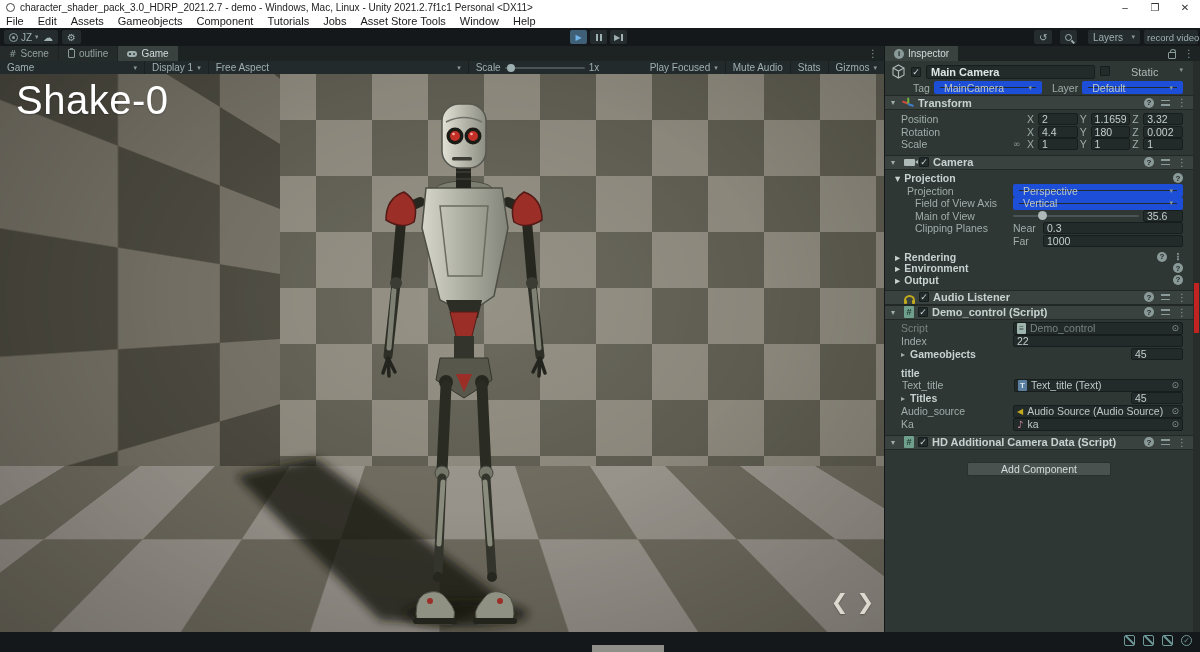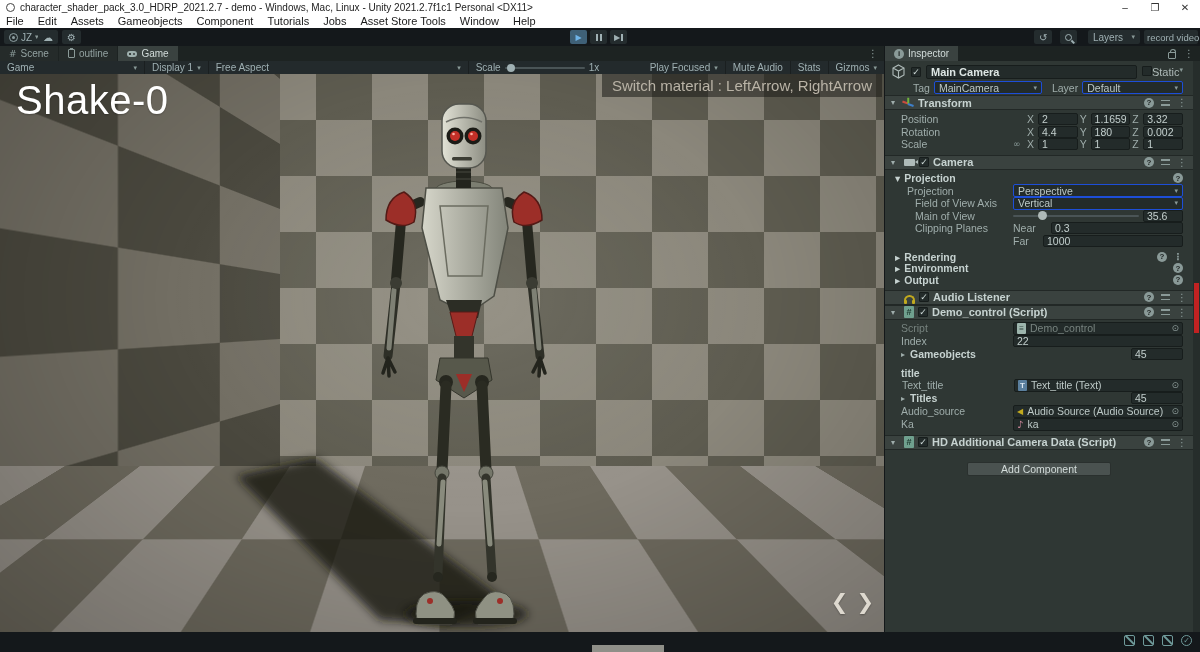--- a/index.html
+++ b/index.html
@@ -89,23 +89,23 @@
   #insp-red-marker { position:absolute; right:1px; top:222px; width:5px; height:50px; background:var(--red_marker,#c12222); }
 
   .go-header { position:relative; height:19px; padding:2px 10px 0 6px; display:flex; align-items:center; gap:5px; }
   .cube-icon svg { display:block; }
   .checkbox { width:10px; height:10px; background:#232b2a; border:1px solid #171d1c; border-radius:1px;
               color:#cfdad8; font-size:9px; line-height:9px; text-align:center; }
   .checkbox.empty { color:transparent; }
   .name-field { flex:1; height:14px; background:#232b2a; border:1px solid #171d1c; border-radius:2px;
                 color:#dde6e4; font-weight:bold; font-size:11px; padding:0 4px; line-height:12px; }
   input.name-field { outline:none; }
-  .static-wrap { display:flex; align-items:flex-start; gap:0; color:#aebab8; }
+  .static-wrap { display:flex; align-items:flex-start; gap:21px; color:#aebab8; }
   .taglayer { height:15px; display:flex; align-items:center; padding:0 10px 0 28px; gap:4px; font-size:10.5px; }
-  .dropdown { background:#232b2a; border:1px solid #1d4ed8; border-radius:2px; height:13px; display:flex; align-items:center;
+  .dropdown { background:#232b2a; border:6px solid #1d4ed8; border-radius:2px; height:13px; display:flex; align-items:center;
               padding:0 4px; color:#bcc8c6; gap:4px; }
   .dropdown .mini-caret { margin-left:auto; }
 
   .comp-header { height:15px; background:var(--header_bg,#3a423f); border-top:1px solid #222826; border-bottom:1px solid #222826;
                  display:flex; align-items:center; gap:4px; padding:0 6px; color:var(--text_light,#c6d2d0); font-weight:bold; }
   .comp-header .foldout { width:9px; color:#9fadab; font-size:8px; }
   .hdr-icons { margin-left:auto; display:flex; align-items:center; gap:7px; font-weight:normal; }
   .preset-icon { display:inline-block; width:9px; height:8px; position:relative; }
   .preset-icon::before, .preset-icon::after { content:""; position:absolute; left:0; right:0; height:1.5px; background:#8a9a98; }
   .preset-icon::before { top:1px; } .preset-icon::after { bottom:1px; }
@@ -366,21 +366,20 @@
         <circle cx="486" cy="399" r="7" fill="#75776a" stroke="#44453c"></circle>
         <path d="M486 404 L492 500" stroke="#33342b" stroke-width="9" stroke-linecap="round"></path>
         <path d="M485 408 L490 470" stroke="#898b7d" stroke-width="5" stroke-linecap="round"></path>
         <circle cx="492" cy="503" r="5" fill="#26271f"></circle>
         <path d="M514 540 q0 -20 -14 -22 q-10 -2 -16 6 l-6 8 q-4 6 -2 12 l2 6 l34 0 Z" fill="#8f9183" stroke="#4c4d44"></path>
         <rect x="473" y="544" width="44" height="6" rx="3" fill="#23241c"></rect>
         <circle cx="500" cy="527" r="3" fill="#9c2e28"></circle>
       </svg>
 
       <div id="shake-title">Shake-0</div>
-      <div id="material-hint">Switch material : LeftArrow, RightArrow</div>
       <div id="vp-arrows">
         <span>❮</span>
         <span>❯</span>
       </div>
     </div>
   </div>
 
   <div id="inspector">
     <div class="tabbar">
       <div class="tab active">
@@ -532,21 +531,21 @@
           <span class="fov-slider">
               <span class="thumb" style="left:20%;"></span>
             </span>
           <input class="field" style="width: 40px; flex: 0 0 40px;" value="35.6">
         </span>
       </div>
       <div class="row">
         <span class="lbl indent" style="padding-left:14px;">Clipping Planes</span>
         <span class="value-col">
           <span style="width:26px;">Near</span>
-          <input class="field" style="flex: 1 1 0%; margin-left: 8px;" value="0.3">
+          <input class="field" style="flex: 1 1 0%;" value="0.3">
         </span>
       </div>
       <div class="row">
         <span class="lbl indent" style="padding-left:14px;"></span>
         <span class="value-col">
           <span style="width:26px;">Far</span>
           <input class="field" style="flex: 1 1 0%;" value="1000">
         </span>
       </div>
       <div class="section-gap"></div>

